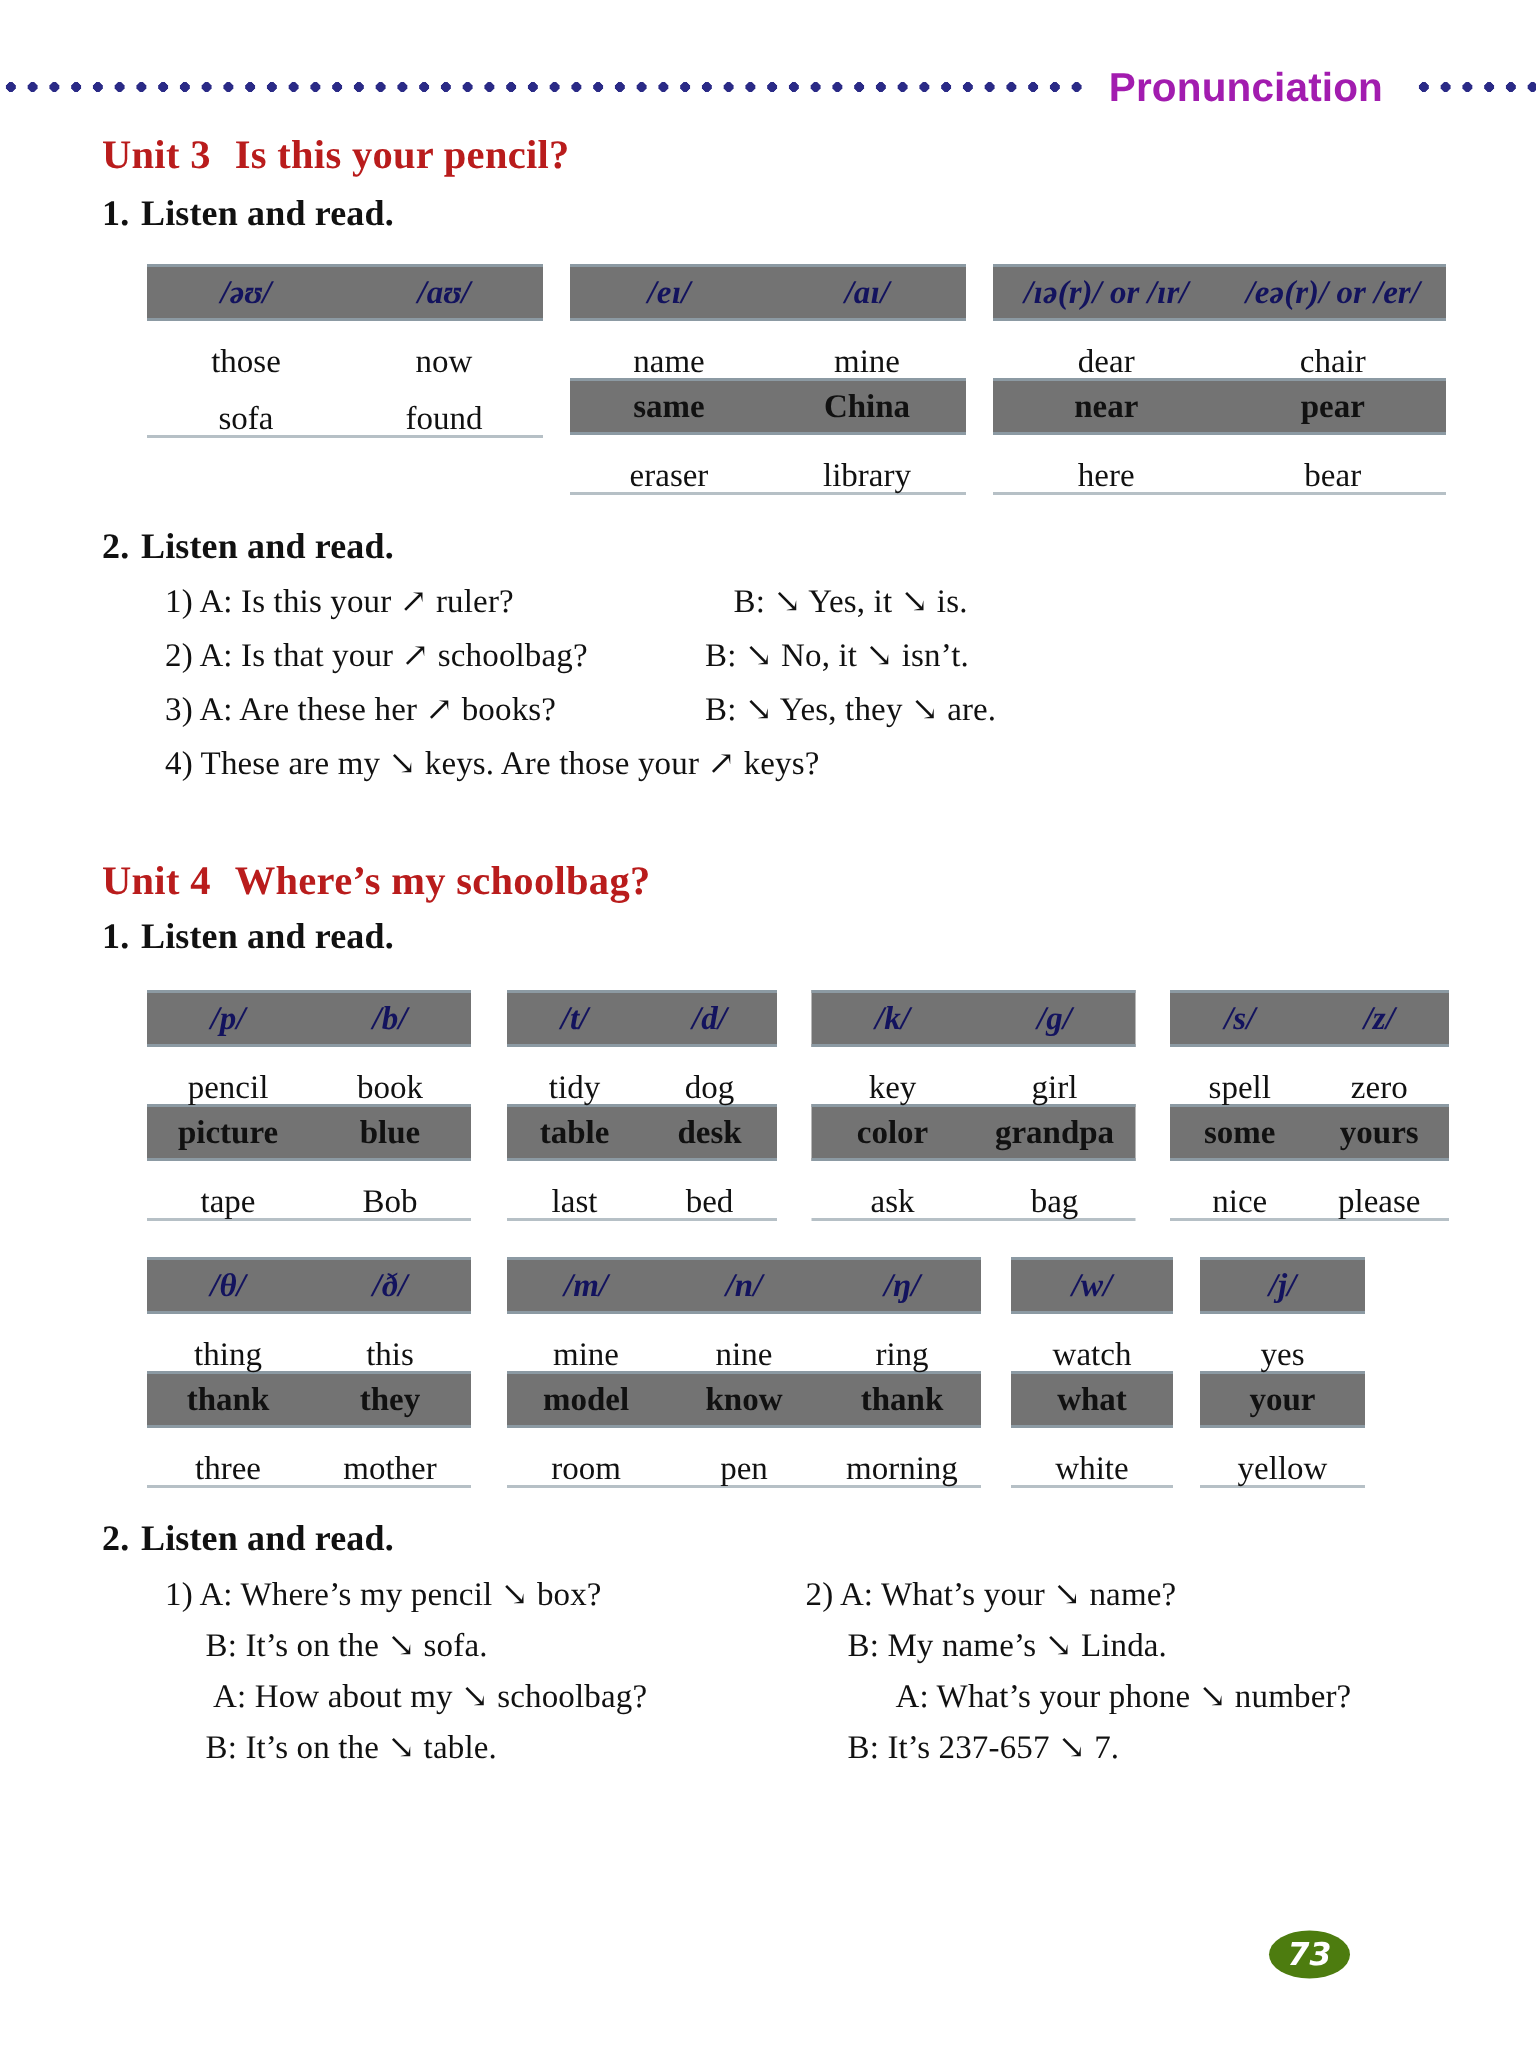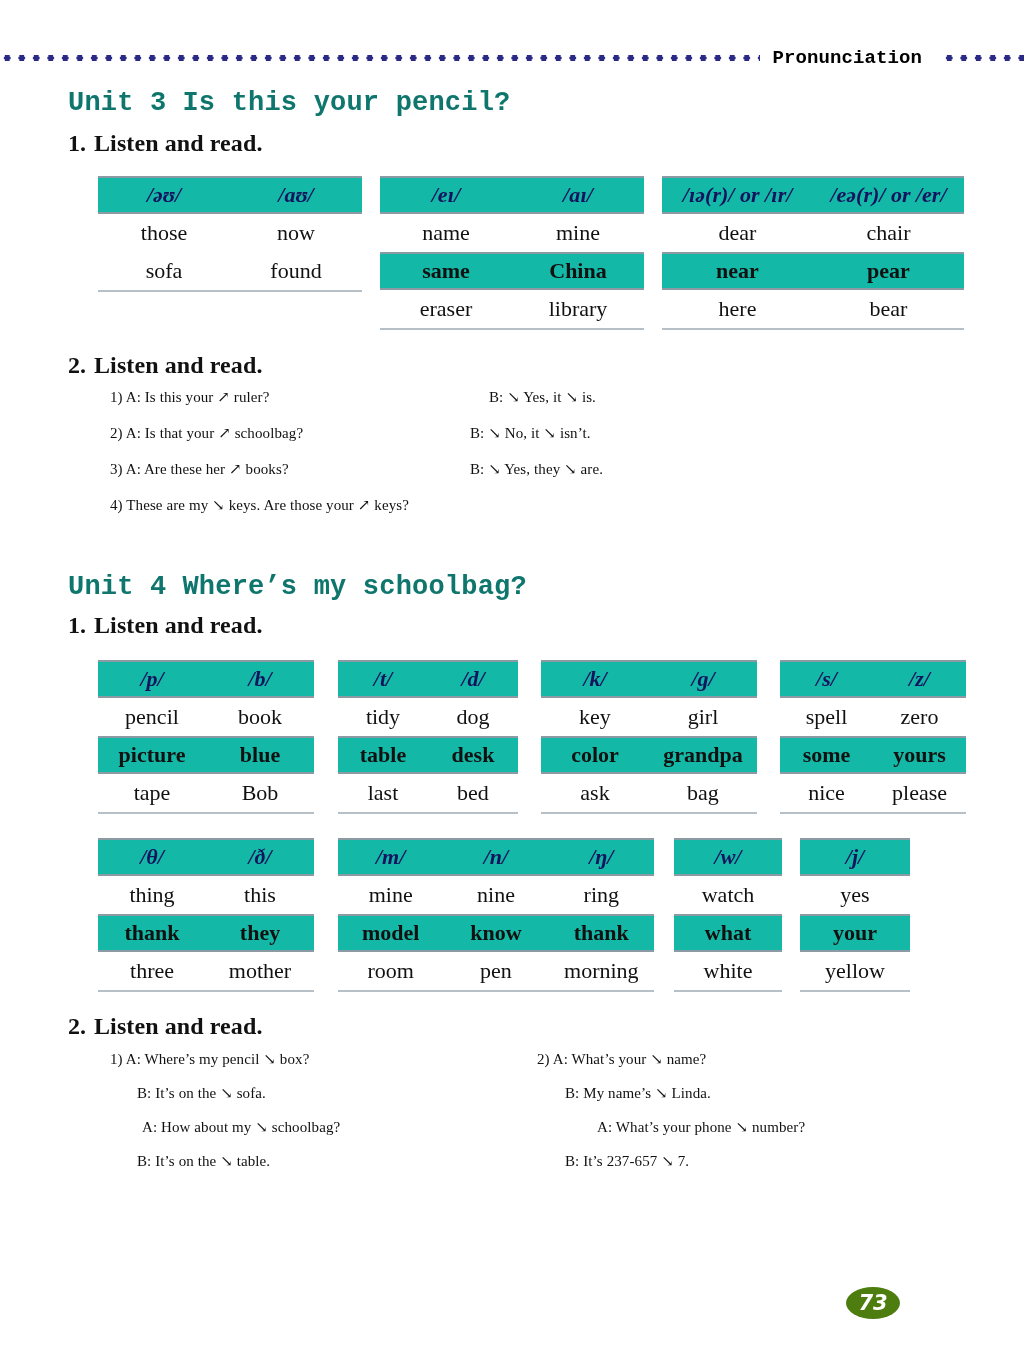--- a/index.html
+++ b/index.html
@@ -32,36 +32,36 @@
     background-image: radial-gradient(circle closest-side, #2a2a86 80%, rgba(255,255,255,0) 82%);
     background-size: 14.5px 8px;
     background-repeat: repeat-x;
     background-position: left center;
   }
   .dotrule.short {
     flex: 0 0 82px;
     margin-left: 10px;
   }
   .runhead-title {
-    font-family: Liberation Mono, monospace;
-    font-weight: bold;
-    font-size: 19px;
-    color: #000000;
+    font-family: Liberation Sans, sans-serif;
+    font-weight: bold;
+    font-size: 27px;
+    color: #a21caf;
     letter-spacing: 0.1px;
     padding: 0 10px 0 12px;
     white-space: nowrap;
   }
 
   
   .unit-title {
     position: absolute;
-    font-family: Liberation Mono, monospace;
+    font-family: Liberation Serif, serif;
     font-weight: bold;
     font-size: 27px;
-    color: #0f766e;
+    color: #b91c1c;
     white-space: nowrap;
     letter-spacing: 0.2px;
   }
   .unit-title .unit-no { margin-right: 16px; }
 
   .task {
     position: absolute;
     font-weight: bold;
     font-size: 24px;
     white-space: nowrap;
@@ -82,43 +82,43 @@
     height: 38px;
   }
   .ptable .prow .cell {
     flex: 1 1 0;
     text-align: center;
     font-size: 22px;
     white-space: nowrap;
     line-height: 1;
   }
   .ptable .prow.tint {
-    background: #14b8a6;
+    background: #737373;
     border-top: 2px solid #8c9aa3;
     border-bottom: 2px solid #8c9aa3;
   }
   .ptable .prow.tint .cell {
     font-weight: bold;
   }
   .ptable .prow.head .cell {
     font-weight: bold;
     font-style: italic;
     color: #13135e;
     font-size: 22px;
   }
-  .ptable .prow.plain { background: #ffffff; }
+  .ptable .prow.plain { background: #ffffff; align-items: flex-end; }
   .ptable .footrule {
     height: 2px;
     background: #b6c0c6;
   }
 
   
   .dlg {
     position: absolute;
-    font-size: 15px;
+    font-size: 22px;
     white-space: nowrap;
     letter-spacing: 0.1px;
   }
 
   
   .pagebadge {
     position: absolute;
     left: 846px;
     top: 1287px;
     width: 54px;

